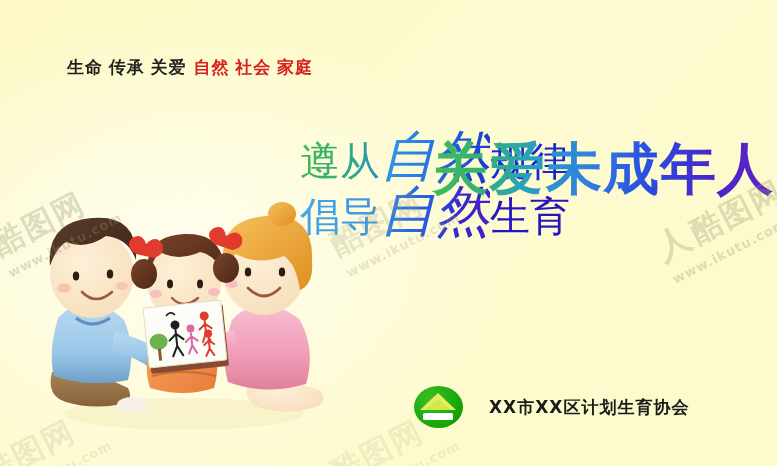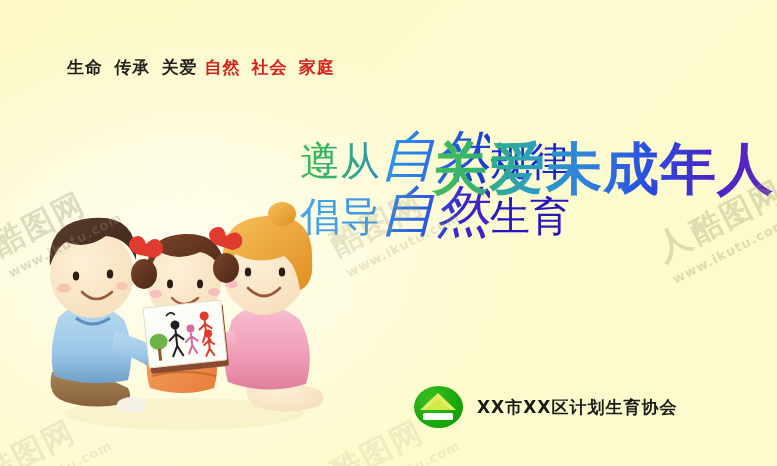--- a/index.html
+++ b/index.html
@@ -14,21 +14,21 @@
     background:
       radial-gradient(ellipse 70% 80% at 22% 55%, #fffdf0 0%, rgba(255,253,240,0) 62%),
       linear-gradient(135deg,#fcf9c6 0%,#fdfbd0 45%,#fcfbcb 100%);
   }
 
   
   .top-slogan{
     position:absolute;left:67px;top:56px;
     font-size:17px;font-weight:bold;letter-spacing:1px;
     white-space:nowrap;
-    font-family:Liberation Mono, monospace;
+    font-family:Liberation Sans, sans-serif;
   }
   .top-slogan .dark{color:#231f1c;}
   .top-slogan .red{color:#d6201c;}
   .top-slogan .sp{display:inline-block;width:7px;}
 
   
   .headline-block{position:absolute;left:300px;top:118px;width:470px;height:240px;}
 
   .hl{
     position:absolute;white-space:nowrap;font-weight:bold;
@@ -56,21 +56,21 @@
   
   .hl3{left:96px;top:164px;font-size:40px;line-height:1;}
   .hl3 .seg{display:inline-block;vertical-align:baseline;
     -webkit-background-clip:text;background-clip:text;color:transparent;-webkit-text-fill-color:transparent;}
   .hl3 .seg-a{background-image:linear-gradient(95deg,#46a6ea 0%,#3b94e4 100%);}
   .hl3 .seg-big{font-size:55px;font-style:italic;
     background-image:linear-gradient(100deg,#2f8fe8 0%,#2a56e0 45%,#3b22cc 75%,#4a1fc6 100%);}
   .hl3 .seg-c{background-image:linear-gradient(95deg,#2317c4 0%,#2a14bb 100%);}
 
   
-  .org{position:absolute;left:414px;top:386px;display:flex;align-items:center;gap:14px;}
+  .org{position:absolute;left:414px;top:386px;display:flex;align-items:center;gap:26px;}
   .org-logo{position:relative;width:49px;height:42px;}
   .org-logo .oval{
     position:absolute;inset:0;border-radius:50%;
     background:radial-gradient(circle at 35% 32%,#3fbf26 0%,#17a90a 60%,#0d8d06 100%);
   }
   .org-logo svg{position:absolute;inset:0;}
   .org-name{
     font-size:17px;font-weight:bold;color:#1b1a16;letter-spacing:1px;white-space:nowrap;
     font-family:"DejaVu Sans","Liberation Sans",sans-serif;
   }

